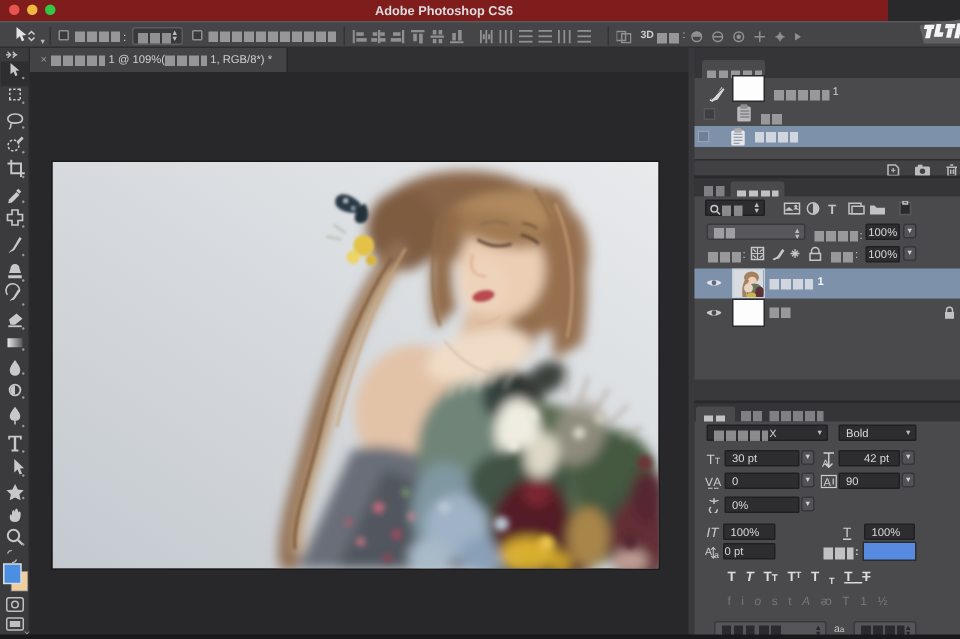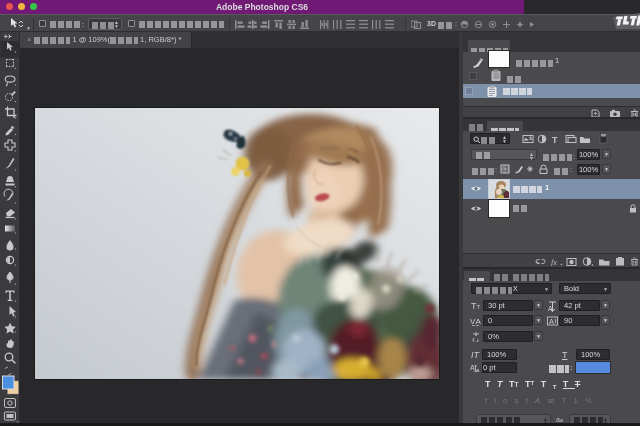--- a/index.html
+++ b/index.html
@@ -4,21 +4,21 @@
 *{margin:0;padding:0;box-sizing:border-box}
 html,body{width:640px;height:426px;overflow:hidden}
 body{position:relative;background:#29292b;font-family:"Liberation Sans",sans-serif;-webkit-font-smoothing:antialiased}
 .abs{position:absolute}
 
 .jp{display:inline-block;height:7px;vertical-align:middle;background:repeating-linear-gradient(90deg,rgba(225,225,228,.52) 0 6.4px,transparent 6.4px 8px)}
 .jpb{display:inline-block;height:7.5px;vertical-align:middle;background:repeating-linear-gradient(90deg,rgba(240,240,243,.72) 0 6.6px,transparent 6.6px 8px)}
 .jpd{display:inline-block;height:7px;vertical-align:middle;background:repeating-linear-gradient(90deg,rgba(190,190,195,.55) 0 6.4px,transparent 6.4px 8px)}
 .jpk{display:inline-block;height:7px;vertical-align:middle;background:repeating-linear-gradient(90deg,rgba(25,25,28,.7) 0 6.4px,transparent 6.4px 8px)}
 
-#titlebar{left:0;top:0;width:524px;height:14px;background:#701a75}
+#titlebar{left:0;top:0;width:592px;height:14px;background:#7f1d1d}
 .tl{position:absolute;top:3px;width:7px;height:7px;border-radius:50%}
 #title{position:absolute;left:0;right:0;top:2px;text-align:center;font-size:8.5px;font-weight:bold;color:#dcdcde;letter-spacing:0}
 
 #optbar{left:0;top:14px;width:640px;height:18px;background:#454548;border-top:1px solid #59595c;border-bottom:1px solid #2e2e30}
 .chk{position:absolute;top:5px;width:7px;height:7px;border:1px solid #8f8f92;border-radius:1px;background:#3a3a3d}
 .drop{position:absolute;background:#39393c;border:1px solid #5c5c5f;border-radius:2px;color:#d8d8da;font-size:7px}
 .ud{position:absolute;right:2px;top:1px;font-size:5px;color:#bdbdbf;line-height:4px}
 .oicon{position:absolute;top:4.5px;opacity:.75}
 
 #tabbar{left:20px;top:32px;width:443px;height:16px;background:#303033}
@@ -467,55 +467,37 @@
           <circle cx="5" cy="3.5" r="1.6" fill="#4a4a4d"></circle>
         </svg>
       <div class="abs" style="left:26px;top:1px;width:20px;height:17px;background:#fdfdfd;box-shadow:0 0 0 1px #2a2a2c"></div>
       <span class="jp abs" style="left:50px;top:6px;width:14px"></span>
       <svg class="abs" style="left:166px;top:5px" width="8" height="9" viewBox="0 0 8 9">
           <path d="M2,4 v-1.2 a2,2 0 0 1 4,0 V4" fill="none" stroke="#c2c2c4" stroke-width="1"></path>
           <rect x="1" y="4" width="6" height="4.5" fill="#c2c2c4"></rect>
         </svg>
     </div>
   </div>
-  <div class="panelbody" style="top:221px;height:14px;background:#414144;border-top:1px solid #2d2d30">
-    <svg class="abs" style="left:72px;top:3px" width="105" height="9" viewBox="0 0 105 9">
-      <g fill="none" stroke="#bcbcbe" stroke-width="1">
-        <path d="M1,4.5 a2,2 0 0 1 2,-2 h1.5 m2,0 h1.5 a2,2 0 0 1 0,4 h-1.5 m-2,0 h-1.5 a2,2 0 0 1 -2,-2 Z" stroke-width=".9"></path>
-        <text x="16" y="7.5" font-size="8" font-style="italic" fill="#bcbcbe" stroke="none" font-family="Liberation Serif">fx</text>
-          <circle cx="26.5" cy="7.5" r=".8" fill="#bcbcbe" stroke="none"></circle>
-        <rect x="32" y="1.5" width="9" height="7"></rect>
-          <circle cx="36.5" cy="5" r="2.2" fill="#bcbcbe" stroke="none"></circle>
-        <circle cx="52" cy="4.5" r="3.8"></circle>
-          <path d="M52,.7 a3.8,3.8 0 0 1 0,7.6 Z" fill="#bcbcbe" stroke="none"></path>
-          <circle cx="57.5" cy="8" r=".8" fill="#bcbcbe" stroke="none"></circle>
-        <path d="M64,2.5 h4 l1.5,1.5 h5 v4.5 h-10.5 Z" fill="#bcbcbe" stroke="none"></path>
-        <rect x="81" y="1" width="8" height="7.5" fill="#bcbcbe" stroke="none"></rect>
-          <rect x="83" y="-0.5" width="4" height="2" fill="#bcbcbe" stroke="none"></rect>
-        <path d="M96,2.5 h7 M97,2.5 v5.5 h5 v-5.5 M98.5,1 h2 M98.8,4 v2.5 M100.6,4 v2.5" stroke-width=".9"></path>
-      </g>
-    </svg>
-  </div>
   <div class="abs" style="left:4px;top:235px;width:177px;height:2px;background:#29292b"></div>
 
   <div class="panelwell" style="top:237px;height:12px"></div>
   <div class="ptab" style="left:5px;top:239px;width:26px"><span class="jpb" style="width:16px;margin:2px 0 0 5px"></span></div>
   <span class="jpd abs" style="left:35px;top:242px;width:14px"></span>
   <span class="jpd abs" style="left:54px;top:242px;width:36px"></span>
   <div class="panelbody" style="top:249px;height:145px">
     <div class="field" style="left:8px;top:2px;width:81px;height:11px"><span class="jp" style="width:36px;margin:2px 0 0 4px"></span><span style="font-size:7px;margin-left:1px">X</span><span class="ud" style="top:2.5px">▼</span></div>
     <div class="field" style="left:96px;top:2px;width:52px;height:11px;line-height:10px"><span style="margin-left:4px">Bold</span><span class="ud" style="top:2.5px">▼</span></div>
     <div class="abs lbl" style="left:8px;top:20px;font-size:9px;color:#cdcdcf">T<span style="font-size:6px">T</span></div>
     <div class="field" style="left:20px;top:19px;width:50px;height:11px;line-height:10px"><span style="margin-left:4px">30 pt</span></div>
     <div class="dbtn" style="left:71px;top:19px">▼</div>
     <svg class="abs" style="left:84px;top:19.5px" width="11" height="11" viewBox="0 0 11 11">
         <path d="M2,1 h7 M5.5,1 v9 m-2.5,-2 l2.5,2.5 l2.5,-2.5" stroke="#cdcdcf" fill="none"></path>
         <text x="1" y="10" font-size="7" fill="#cdcdcf" font-family="Liberation Sans">A</text>
       </svg>
-    <div class="field" style="left:96px;top:19px;width:41px;height:11px;line-height:10px"><span style="margin-left:4px">42 pt</span></div>
+    <div class="field" style="left:96px;top:19px;width:41px;height:11px;line-height:10px"><span style="margin-left:16px">42 pt</span></div>
     <div class="dbtn" style="left:138px;top:19px">▼</div>
     <svg class="abs" style="left:7px;top:34.5px" width="12" height="11" viewBox="0 0 12 11">
         <text x="0" y="8" font-size="8" fill="#cdcdcf" font-family="Liberation Sans">V</text>
         <text x="5.5" y="8" font-size="8" fill="#cdcdcf" font-family="Liberation Sans">A</text>
         <path d="M2,9.5 l3,0 m1,0 l3,0" stroke="#cdcdcf" stroke-width=".7"></path>
       </svg>
     <div class="field" style="left:20px;top:34px;width:50px;height:11px;line-height:10px"><span style="margin-left:4px">0</span></div>
     <div class="dbtn" style="left:71px;top:34px">▼</div>
     <svg class="abs" style="left:84px;top:34.5px" width="11" height="11" viewBox="0 0 11 11">
         <rect x="0.5" y="1" width="10" height="8" fill="none" stroke="#cdcdcf" stroke-width=".8"></rect>

